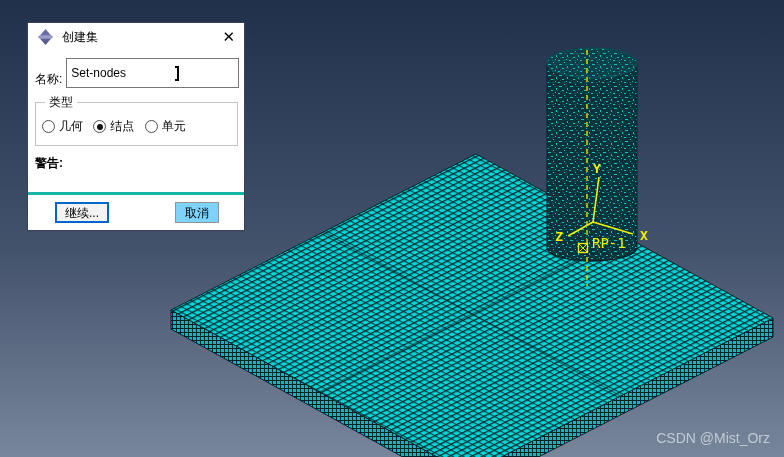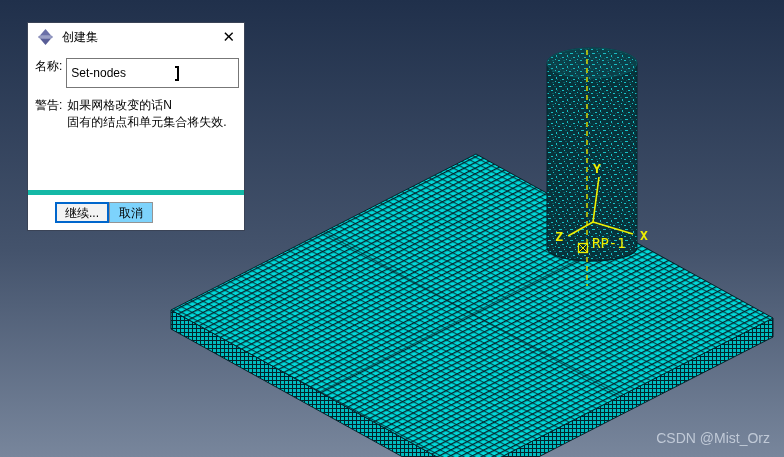--- a/index.html
+++ b/index.html
@@ -9,39 +9,39 @@
 
   
   .dialog{position:absolute;left:27px;top:22px;width:218px;height:209px;
           background:#ffffff;border:1px solid #3a4356;box-sizing:border-box;
           font-size:12px;color:#000;}
   .titlebar{display:flex;align-items:center;height:25px;padding:3px 9px 0 10px;box-sizing:border-box;justify-content:center;}
   .app-icon{width:15px;height:16px;flex:0 0 auto;}
   .dlg-title{margin-left:9px;font-size:12px;color:#000;}
   .close-btn{margin-left:auto;font-size:15px;line-height:14px;color:#000;cursor:default;
              font-family:"DejaVu Sans",sans-serif;}
-  .name-row{display:flex;align-items:flex-start;margin:10px 5px 0 7px;}
+  .name-row{display:flex;align-items:flex-end;margin:10px 5px 0 7px;}
   .name-label{margin-right:4px;white-space:nowrap;}
   .name-input{flex:1;border:1px solid #777;height:23px;box-sizing:border-box;
               background:#fff;display:flex;align-items:center;padding:14px 4px;overflow:hidden;gap:46px;}
   .ibeam{display:inline-block;width:8px;height:15px;margin-left:1px;position:relative;}
   .ibeam::before,.ibeam::after{content:"";position:absolute;left:2px;right:2px;height:2px;background:#000;}
   .ibeam::before{top:0;} .ibeam::after{bottom:0;}
   .ibeam i{position:absolute;left:50%;top:1px;bottom:1px;width:1.5px;background:#000;}
   .type-group{margin:6px 6px 0 7px;border:1px solid #c3c3c3;padding:7px 4px 9px 6px;}
   .type-group legend{padding:0 4px;margin-left:3px;font-size:12px;}
   .radio{display:inline-flex;align-items:center;margin-right:7px;cursor:default;}
   .radio-circle{width:13px;height:13px;border:1px solid #4e4e4e;border-radius:50%;
                 background:#fff;margin-right:4px;position:relative;box-sizing:border-box;flex:0 0 auto;}
   .radio-circle.checked::after{content:"";position:absolute;left:2.5px;top:2.5px;right:2.5px;bottom:2.5px;
                 border-radius:50%;background:#141414;}
   .warning{display:flex;margin:9px 6px 0 7px;line-height:17px;}
-  .warning-label{font-weight:normal;margin-right:5px;white-space:nowrap;}
-  .btn-row{position:absolute;left:0;right:0;bottom:7px;border-top:5px solid #14b8a6;
-           padding:7px 25px 0 27px;display:flex;}
+  .warning-label{font-weight:bold;margin-right:18px;white-space:nowrap;}
+  .btn-row{position:absolute;left:0;right:0;bottom:7px;border-top:3px solid #14b8a6;
+           padding:7px 25px 0 27px;display:flex;justify-content:space-between;}
   .btn{background:#7dd3fc;border:1px solid #949494;height:21px;font-size:12px;
        padding:2px 9px;box-sizing:border-box;font-family:"Liberation Sans",sans-serif;}
   .btn.primary{border:1px solid #0066cc;box-shadow:inset 0 0 0 1px #0066cc;background:#f3f3f3;}
 </style>
 </head>
 <body>
 
 <div class="screen">
 
   <svg class="viewport-svg" width="784" height="457" viewBox="0 0 784 457">
@@ -136,27 +136,38 @@
     <div class="name-row">
       <span class="name-label">名称:</span>
       <div class="name-input">
         <span>Set-nodes</span>
         <span class="ibeam">
             <i></i>
           </span>
       </div>
     </div>
 
+    <fieldset class="type-group">
+      <legend>类型</legend>
+      <label class="radio">
+        <span class="radio-circle"></span>
+        <span>几何</span>
+      </label>
+      <label class="radio">
+        <span class="radio-circle checked"></span>
+        <span>结点</span>
+      </label>
+      <label class="radio">
+        <span class="radio-circle"></span>
+        <span>单元</span>
+      </label>
+    </fieldset>
 
     <div class="warning">
       <span class="warning-label">警告:</span>
-      <span class="warning-text">
-        <div>如果网格改变的话N</div>
-        <div>固有的结点和单元集合将失效.</div>
-      </span>
     </div>
 
     <div class="btn-row">
       <button class="btn primary">继续...</button>
       <button class="btn">取消</button>
     </div>
   </div>
 </div>
 
 </body></html>

